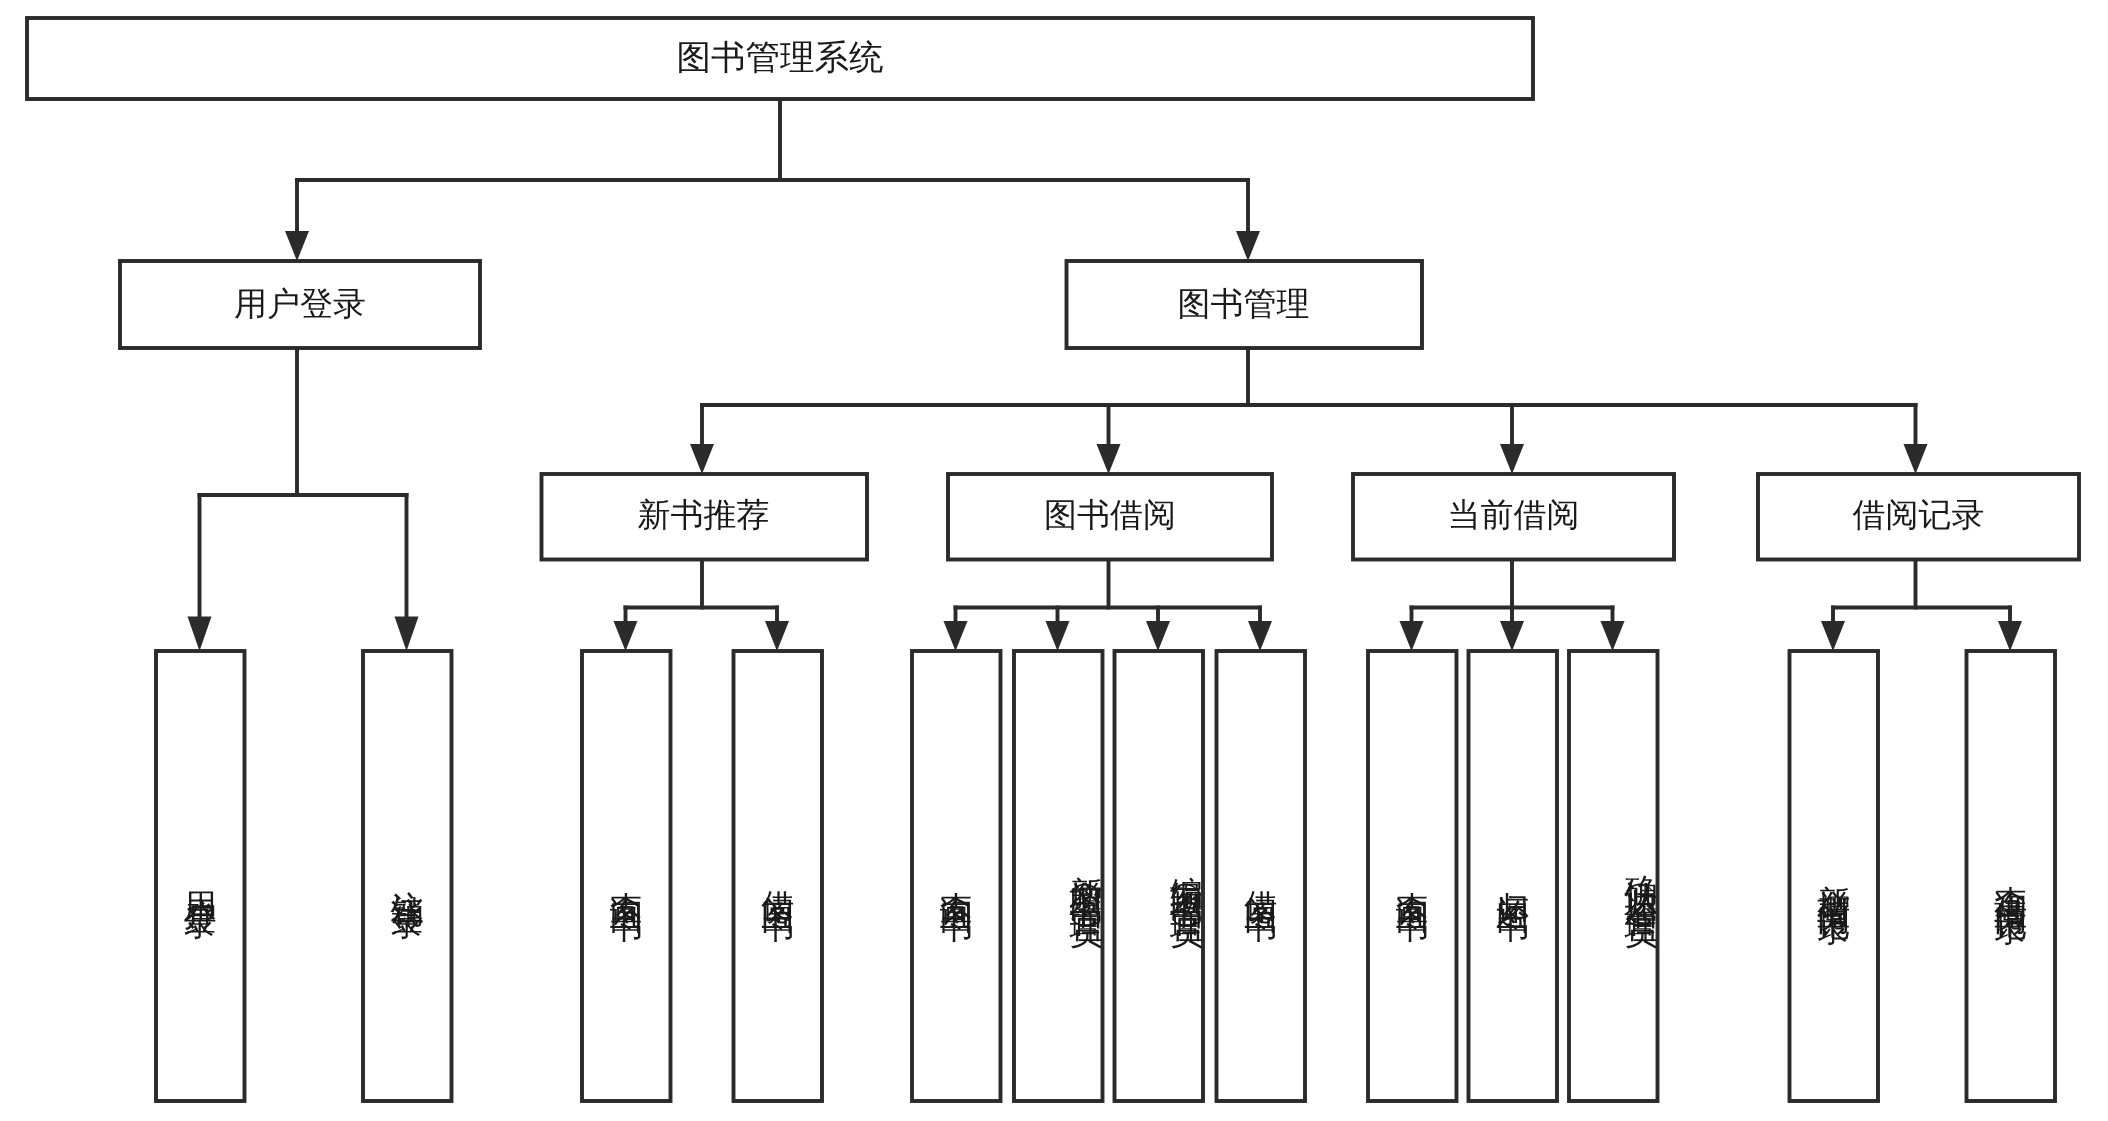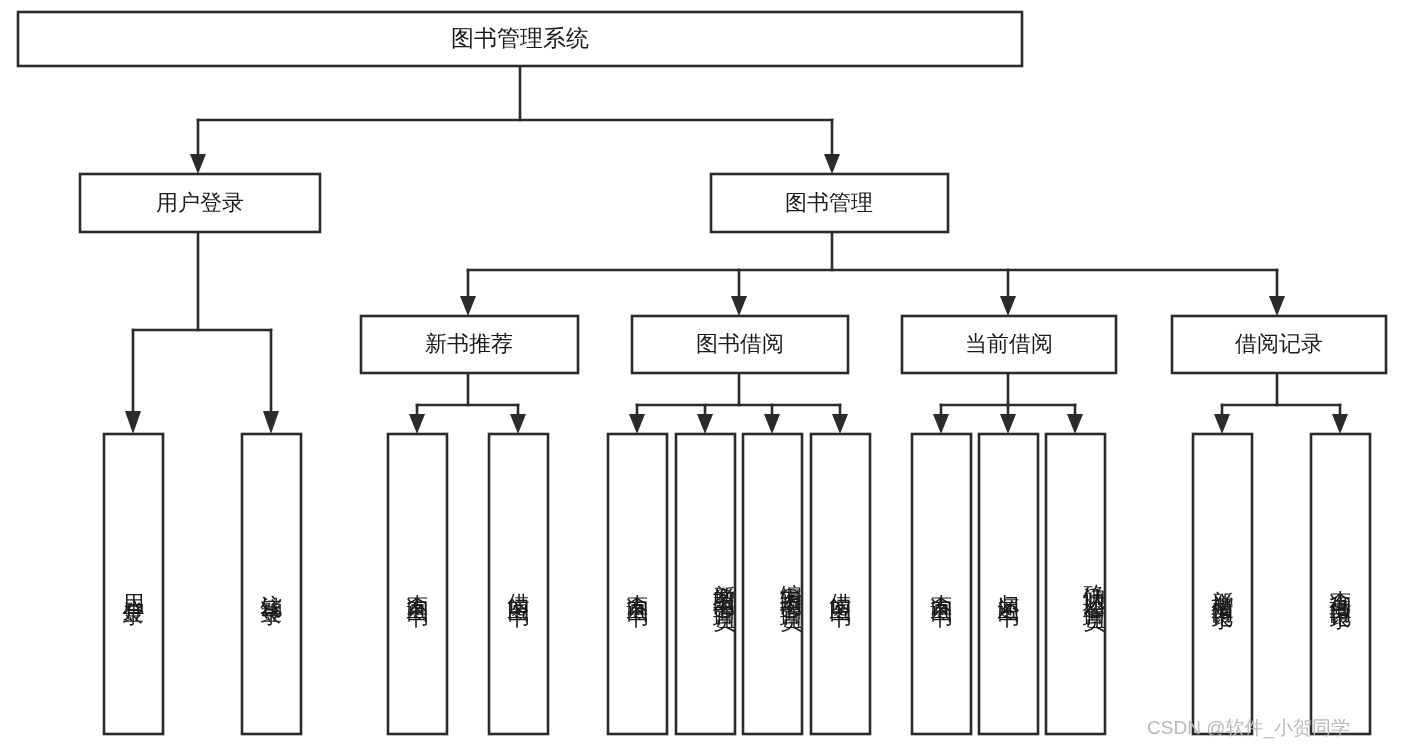--- a/index.html
+++ b/index.html
@@ -186,14 +186,13 @@
   <div class="leaf-label" style="left:743px;top:434px;width:59px;height:300px;align-items:flex-start;">编辑图书（管理员）</div>
   <div class="leaf-label" style="left:811px;top:434px;width:59px;height:300px;">借阅图书</div>
 
   <div class="leaf-label" style="left:912px;top:434px;width:59px;height:300px;">查询图书</div>
   <div class="leaf-label" style="left:979px;top:434px;width:59px;height:300px;">归还图书</div>
   <div class="leaf-label" style="left:1046px;top:434px;width:59px;height:300px;align-items:flex-start;">确认归还（管理员）</div>
 
   <div class="leaf-label" style="left:1193px;top:434px;width:59px;height:300px;">新增借阅记录</div>
   <div class="leaf-label" style="left:1311px;top:434px;width:59px;height:300px;">查询借阅记录</div>
 
-  <div class="watermark">CSDN @软件_小贺同学</div>
 </div>
 
 </body></html>

